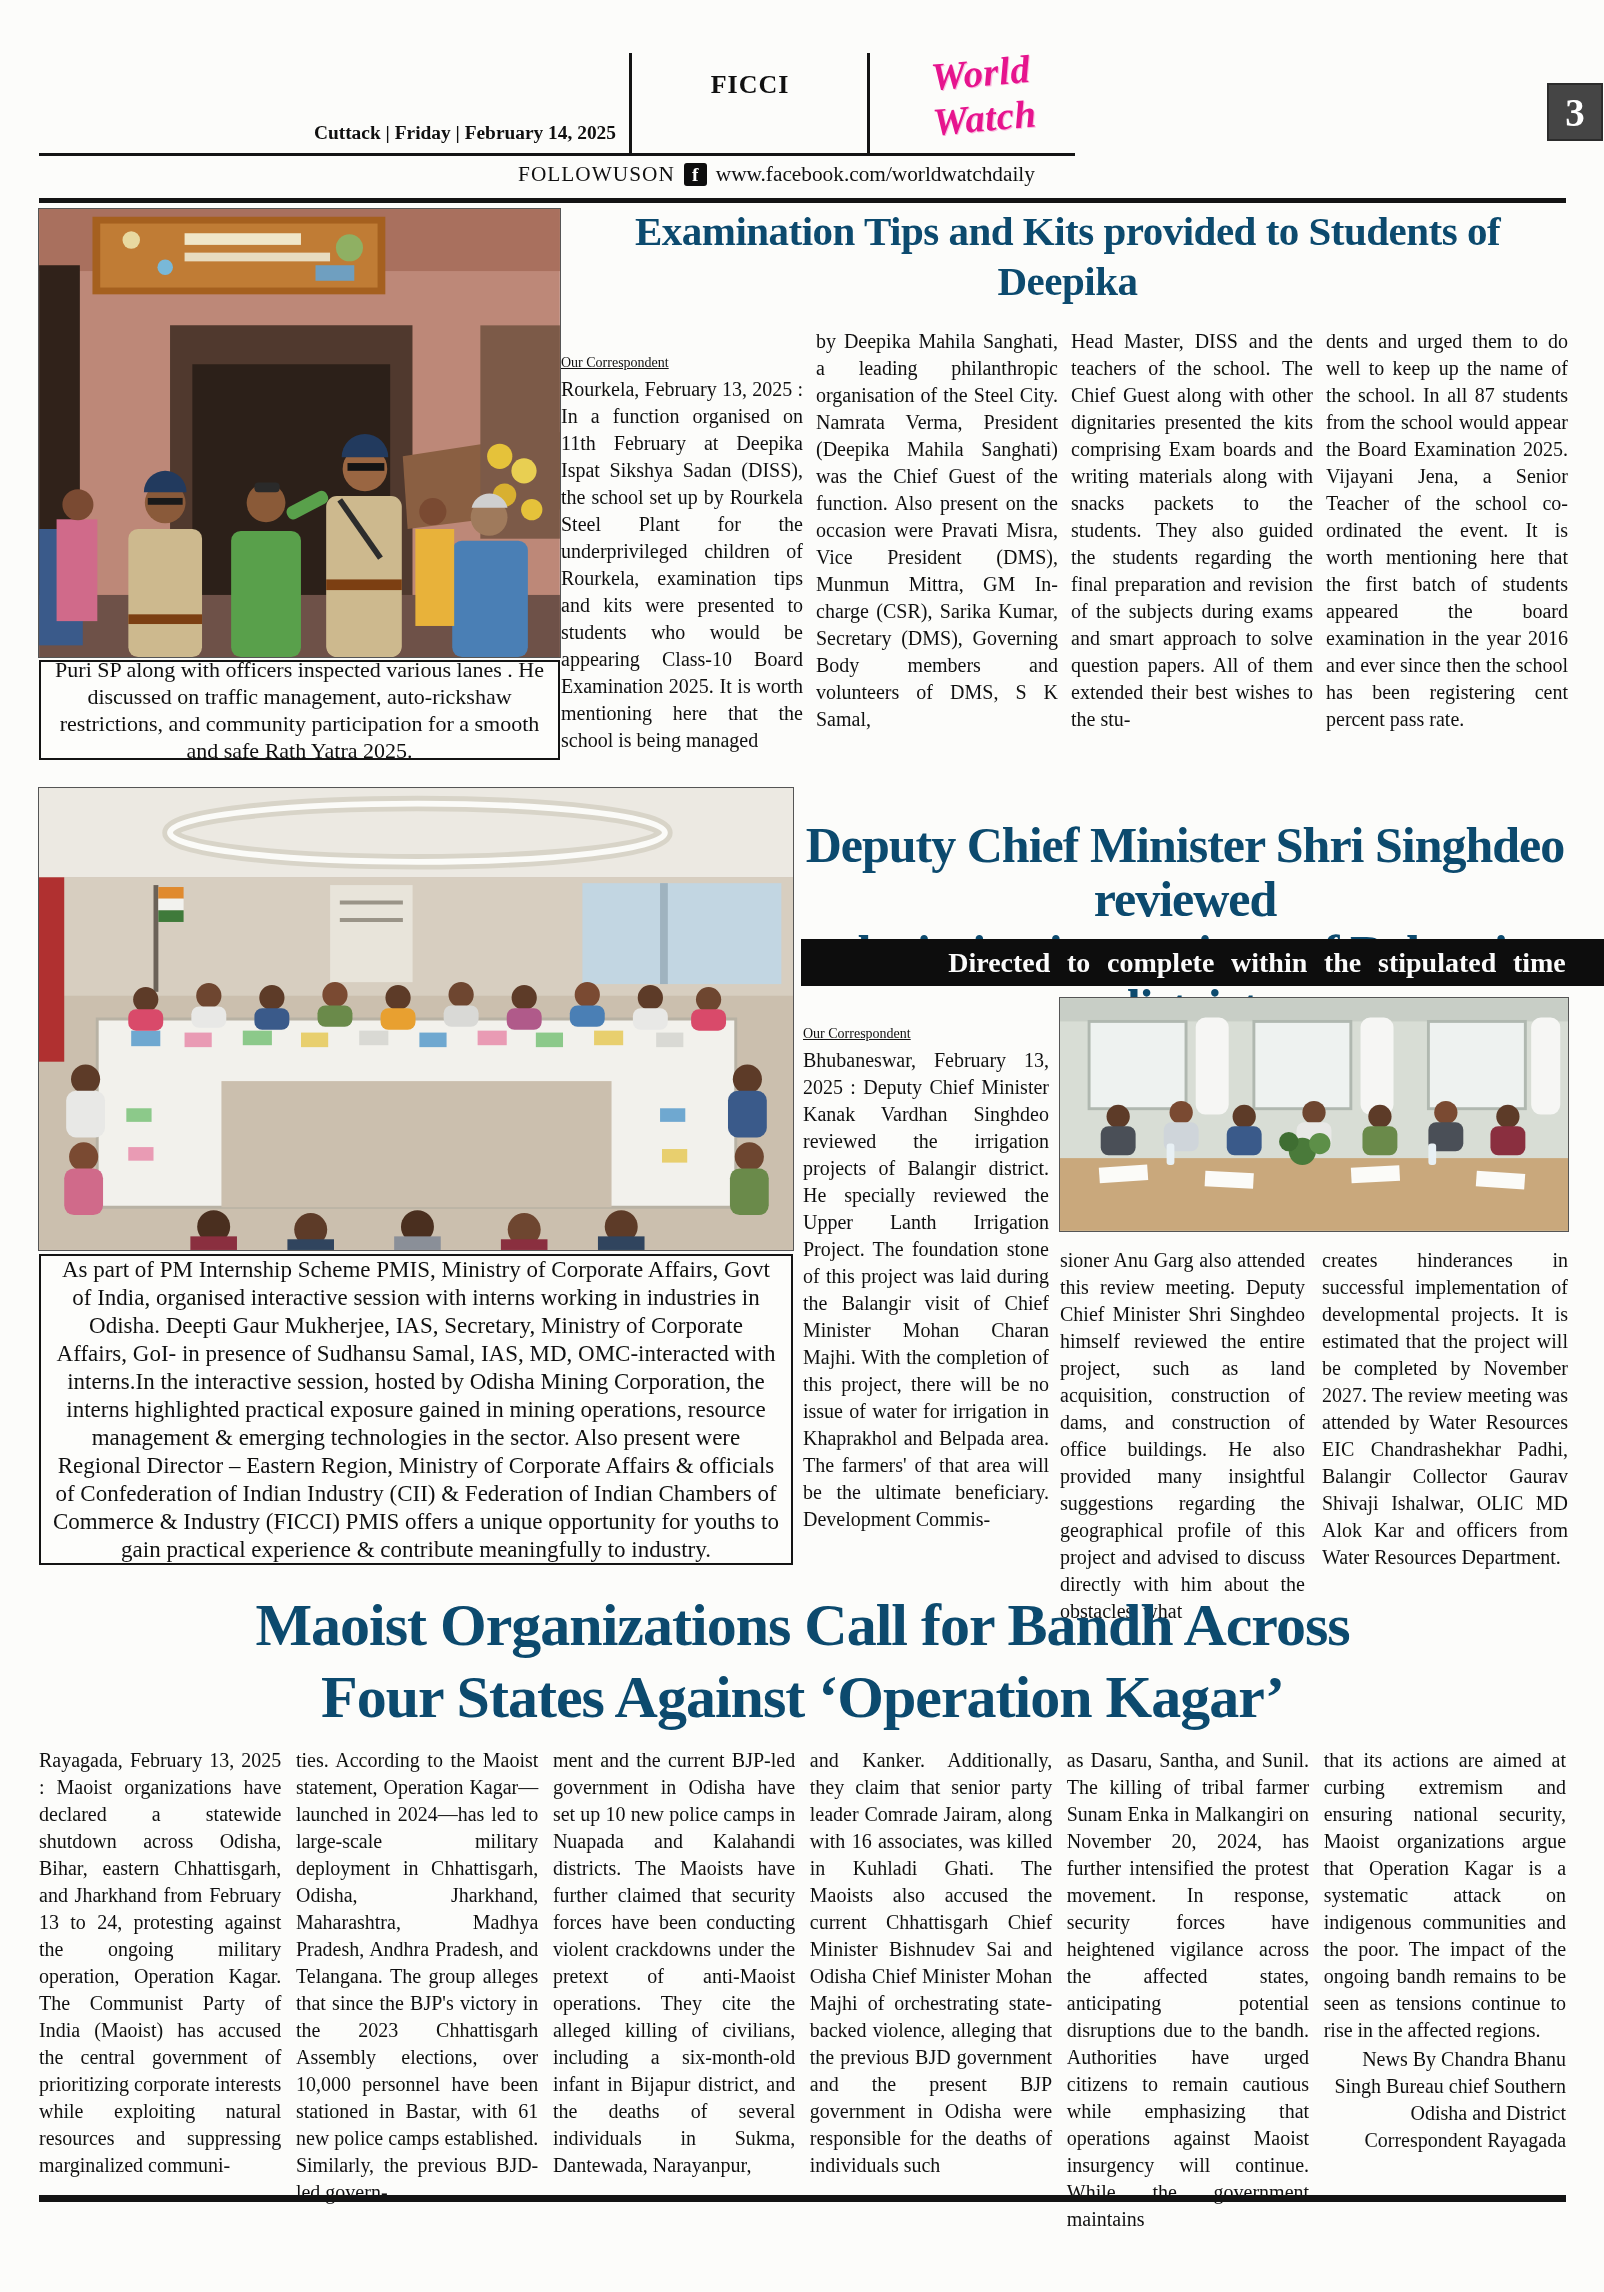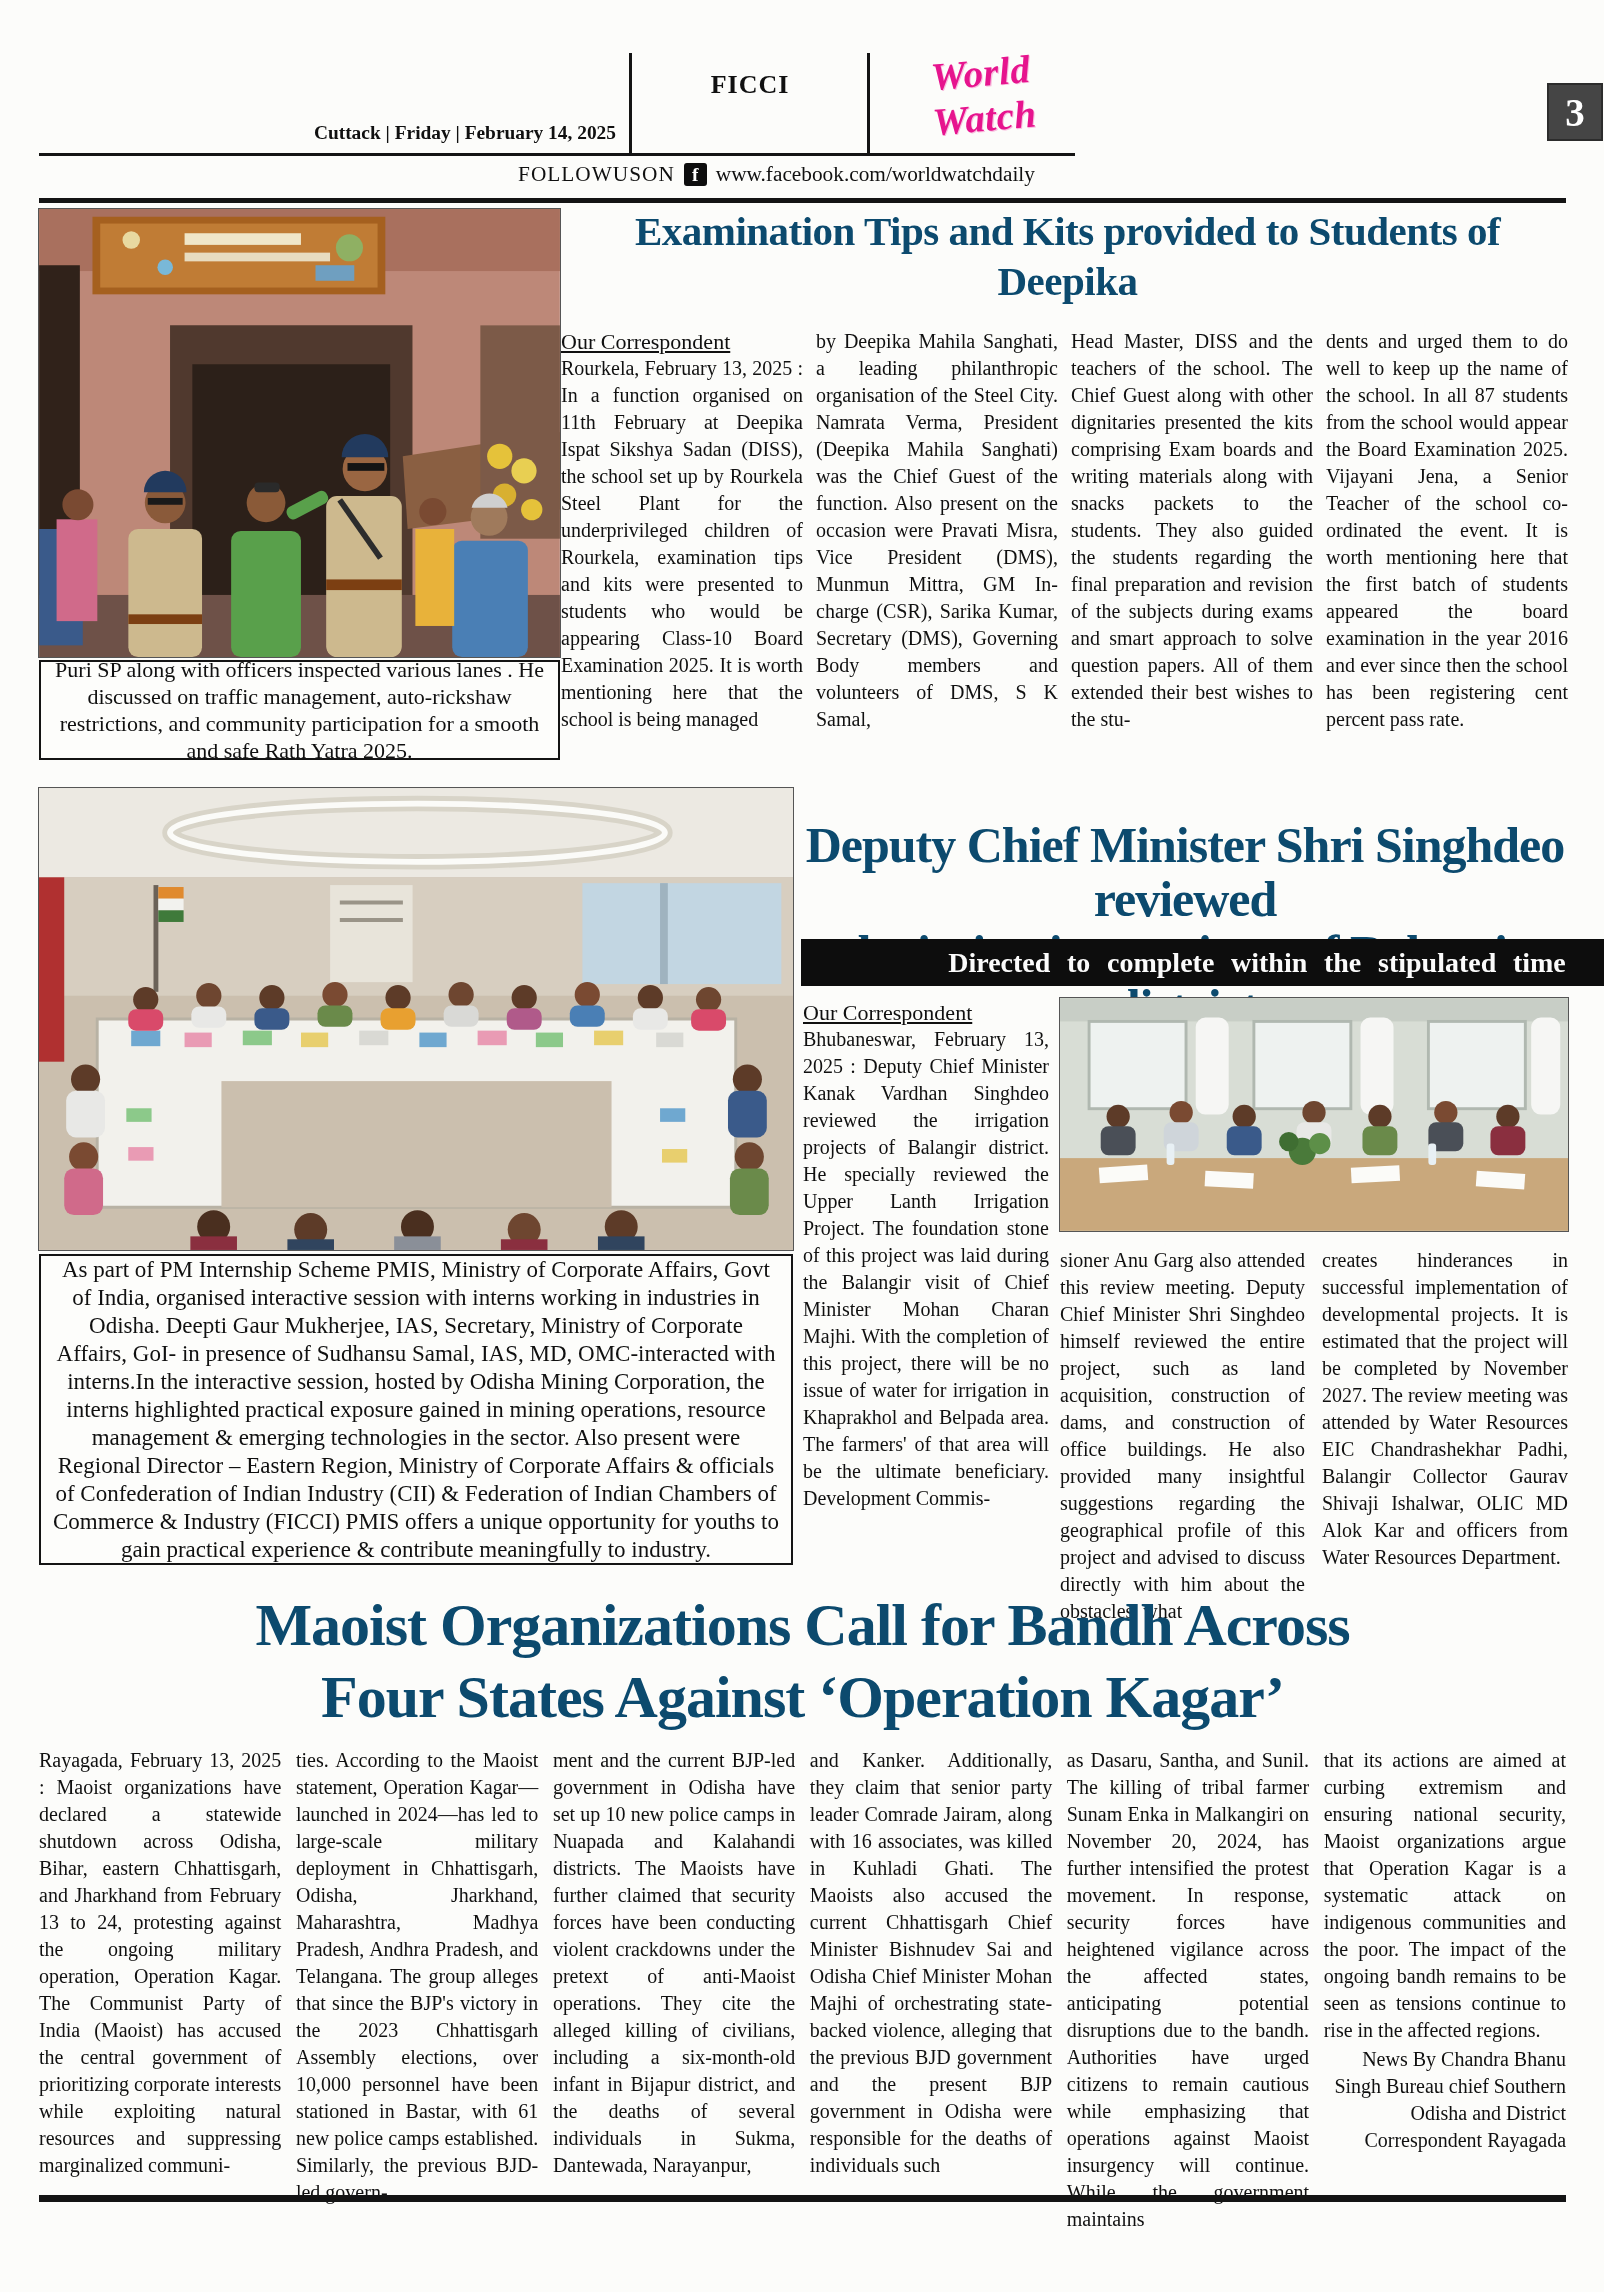--- a/index.html
+++ b/index.html
@@ -6,21 +6,21 @@
   html,body { background:#e8e8e8; }
   .page {
     position:relative; width:1605px; height:2293px; margin:0 auto;
     background:#fcfcfa; color:#101010;
     font-family:"Liberation Serif", serif; overflow:hidden;
   }
   .abs { position:absolute; }
   .rule { background:#141414; }
   .vrule { background:#141414; width:2.9px; }
   .body-text { font-size:20px; line-height:27px; text-align:justify; }
-  .byline { font-size:22px; line-height:27px; text-decoration:underline; }
+  .byline { font-size:14px; line-height:27px; text-decoration:underline;margin-top:21px; }
   .headline { font-weight:bold; text-align:center; letter-spacing:-0.5px; color:#0c4a6e; }
   .h1a { font-size:41px; line-height:50px; }
   .h2a { font-size:50px; line-height:54px; letter-spacing:-1px; }
   .h3a { font-size:60px; line-height:72px; letter-spacing:-1px; }
   .subhead-bar {
     background:#0d0d0d; color:#fbfbfb; font-weight:bold; font-size:28px;
     display:flex; align-items:center; justify-content:center; word-spacing:9.7px;
   }
   .caption-box {
     border:2.9px solid #141414; background:#fdfdfb;

